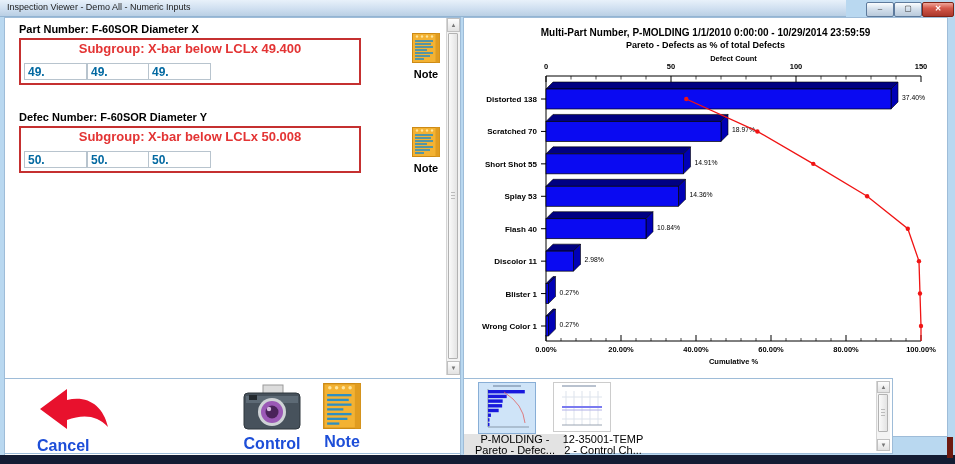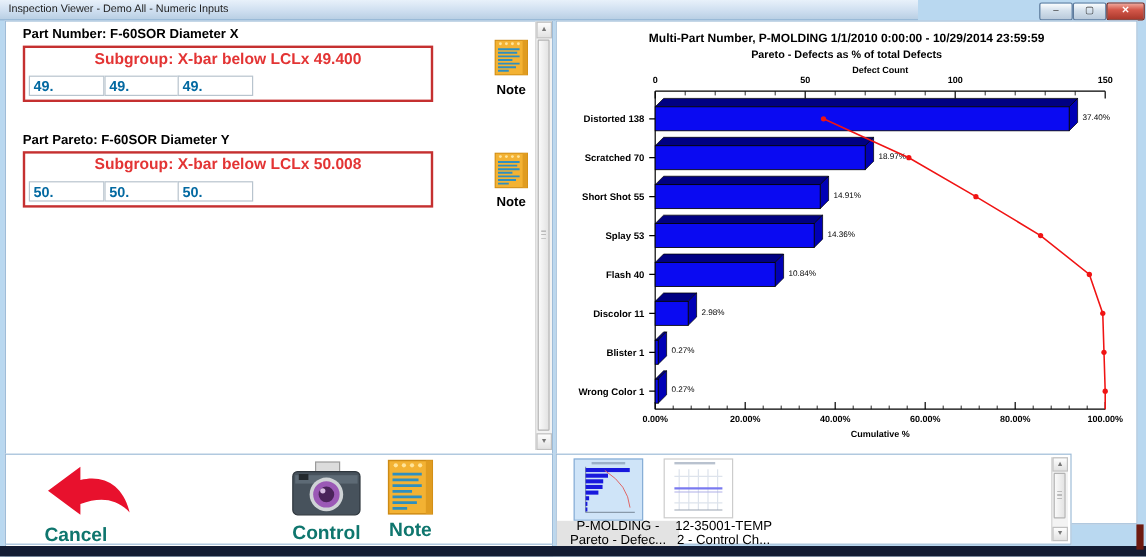--- a/index.html
+++ b/index.html
@@ -1,18 +1,18 @@
 <!DOCTYPE html>
 <html><head>
 <meta charset="utf-8">
 <style>
   html,body{margin:0;padding:0;}
   #window{position:relative;width:955px;height:464px;background:#b9d8f0;font-family:"Liberation Sans",sans-serif;overflow:hidden;}
   
-  #titlebar{position:absolute;left:0;top:0;width:765px;height:16px;
+  #titlebar{position:absolute;left:0;top:0;width:846px;height:16px;
     background:linear-gradient(#e8f1fa,#cfdff0 55%,#b9cfe4);border-bottom:1px solid #93b4d2;}
   #title-text{position:absolute;left:7px;top:2px;font-size:9px;color:#222;}
   .winbtn{position:absolute;top:2px;height:13px;border:1px solid #5d7a9c;border-radius:2px;
     background:linear-gradient(#fbfdfe,#d4e0ec 45%,#b9cadb);font-size:8px;line-height:12px;text-align:center;color:#333;}
   #btn-min{left:866px;width:26px;}
   #btn-max{left:894px;width:26px;}
   #btn-close{left:922px;width:30px;background:linear-gradient(#f0a79b,#d4584a 40%,#aa382c);color:#fff;border-color:#7c2317;font-weight:bold;}
   
   .panel{position:absolute;background:#ffffff;border:1px solid #9ebcd8;box-sizing:border-box;}
   #left-panel{left:4px;top:17px;width:457px;height:447px;}
@@ -36,21 +36,21 @@
   .vthumb{position:absolute;left:1px;background:linear-gradient(90deg,#fafafa,#e3e3e3);border:1px solid #b2b2b2;box-sizing:border-box;border-radius:1px;}
   .vgrip{position:absolute;left:2px;right:2px;top:50%;height:7px;margin-top:-4px;
     background:repeating-linear-gradient(#bbb 0 1px,transparent 1px 3px);}
   
   #chart-title{position:absolute;left:0;top:9px;width:100%;text-align:center;font-size:10px;font-weight:bold;color:#000;}
   #chart-subtitle{position:absolute;left:0;top:22px;width:100%;text-align:center;font-size:9px;font-weight:bold;color:#000;}
   #chart-svg{position:absolute;left:0;top:0;}
   #chart-svg text{font-family:"Liberation Sans",sans-serif;}
   
   .tool{position:absolute;text-align:center;cursor:pointer;}
-  .tool-label{font-size:16px;font-weight:bold;color:#0f766e;}
+  .tool-label{font-size:16px;font-weight:bold;color:#1d4ed8;}
   #submit-tool .tool-label{font-size:14px;}
   
   .thumb-img{position:absolute;top:3px;box-sizing:border-box;}
   .thumb-label{position:absolute;top:55px;font-size:11px;line-height:1.0;color:#000;text-align:center;}
 </style>
 </head>
 <body>
 
 <div id="window">
 
@@ -86,21 +86,21 @@
               <line x1="3" y1="17" x2="15" y2="17"></line>
             <line x1="3" y1="20" x2="21" y2="20"></line>
               <line x1="3" y1="23" x2="18" y2="23"></line>
             <line x1="3" y1="26" x2="12" y2="26"></line>
           </g>
         </svg>
       </span>
       <div class="note-label">Note</div>
     </div>
 
-    <div class="part-label" style="top:93px">Part Pareto: F-60SOR Diameter Y</div>
+    <div class="part-label" style="top:93px">Defec Number: F-60SOR Diameter Y</div>
     <div class="alert-box" style="top:108px">
       <div class="alert-text">Subgroup: X-bar below LCLx 50.008</div>
       <input class="num-input" style="left: 3px;" value="50.">
       <input class="num-input" style="left: 66px;" value="50.">
       <input class="num-input" style="left: 127px;" value="50.">
     </div>
     <div class="note-btn" style="left:403px;top:109px">
       <span>
         <svg width="28" height="30" viewBox="0 0 28 30">
           <rect x="0.5" y="0.5" width="27" height="29" fill="#f3b233" stroke="#cd8a14"></rect>

